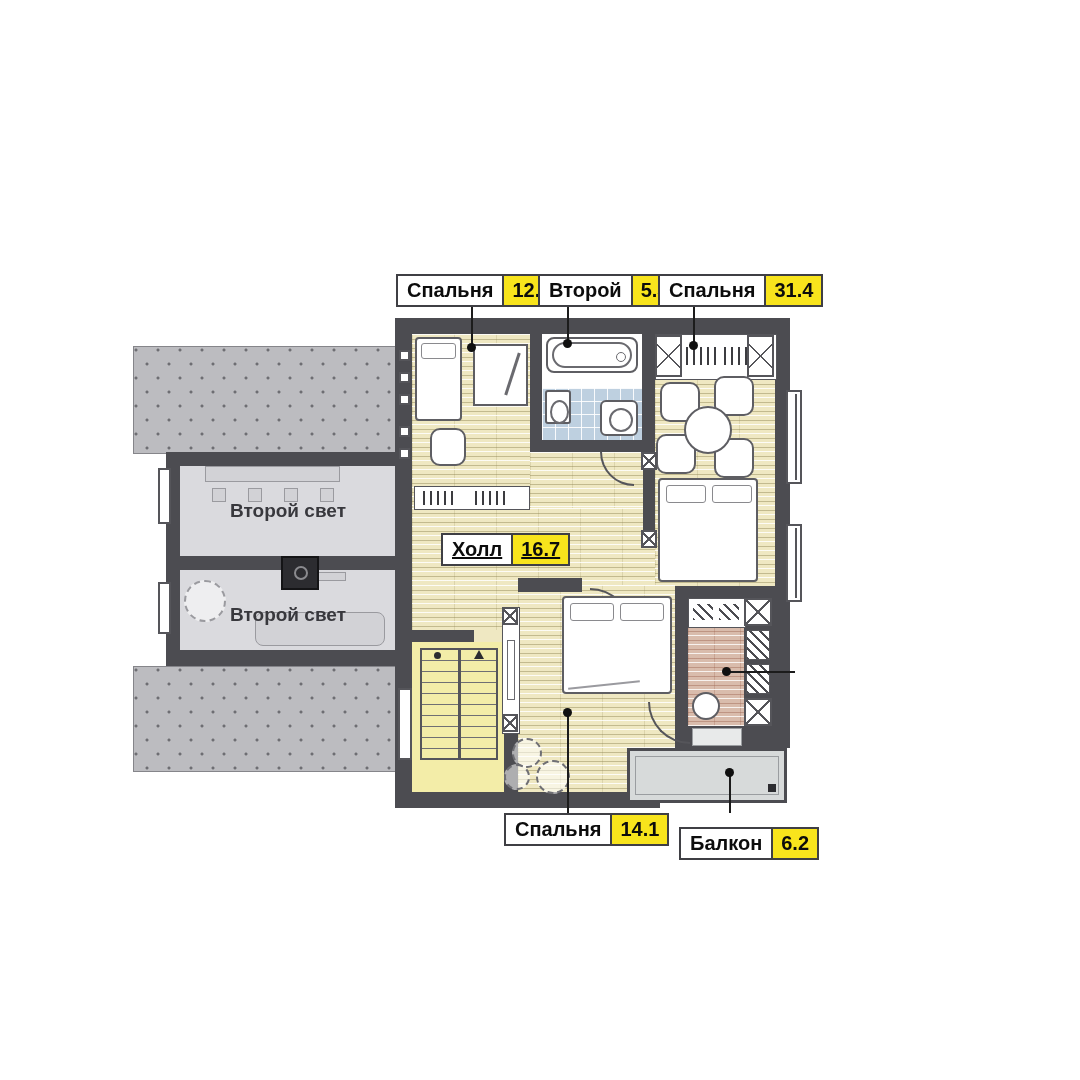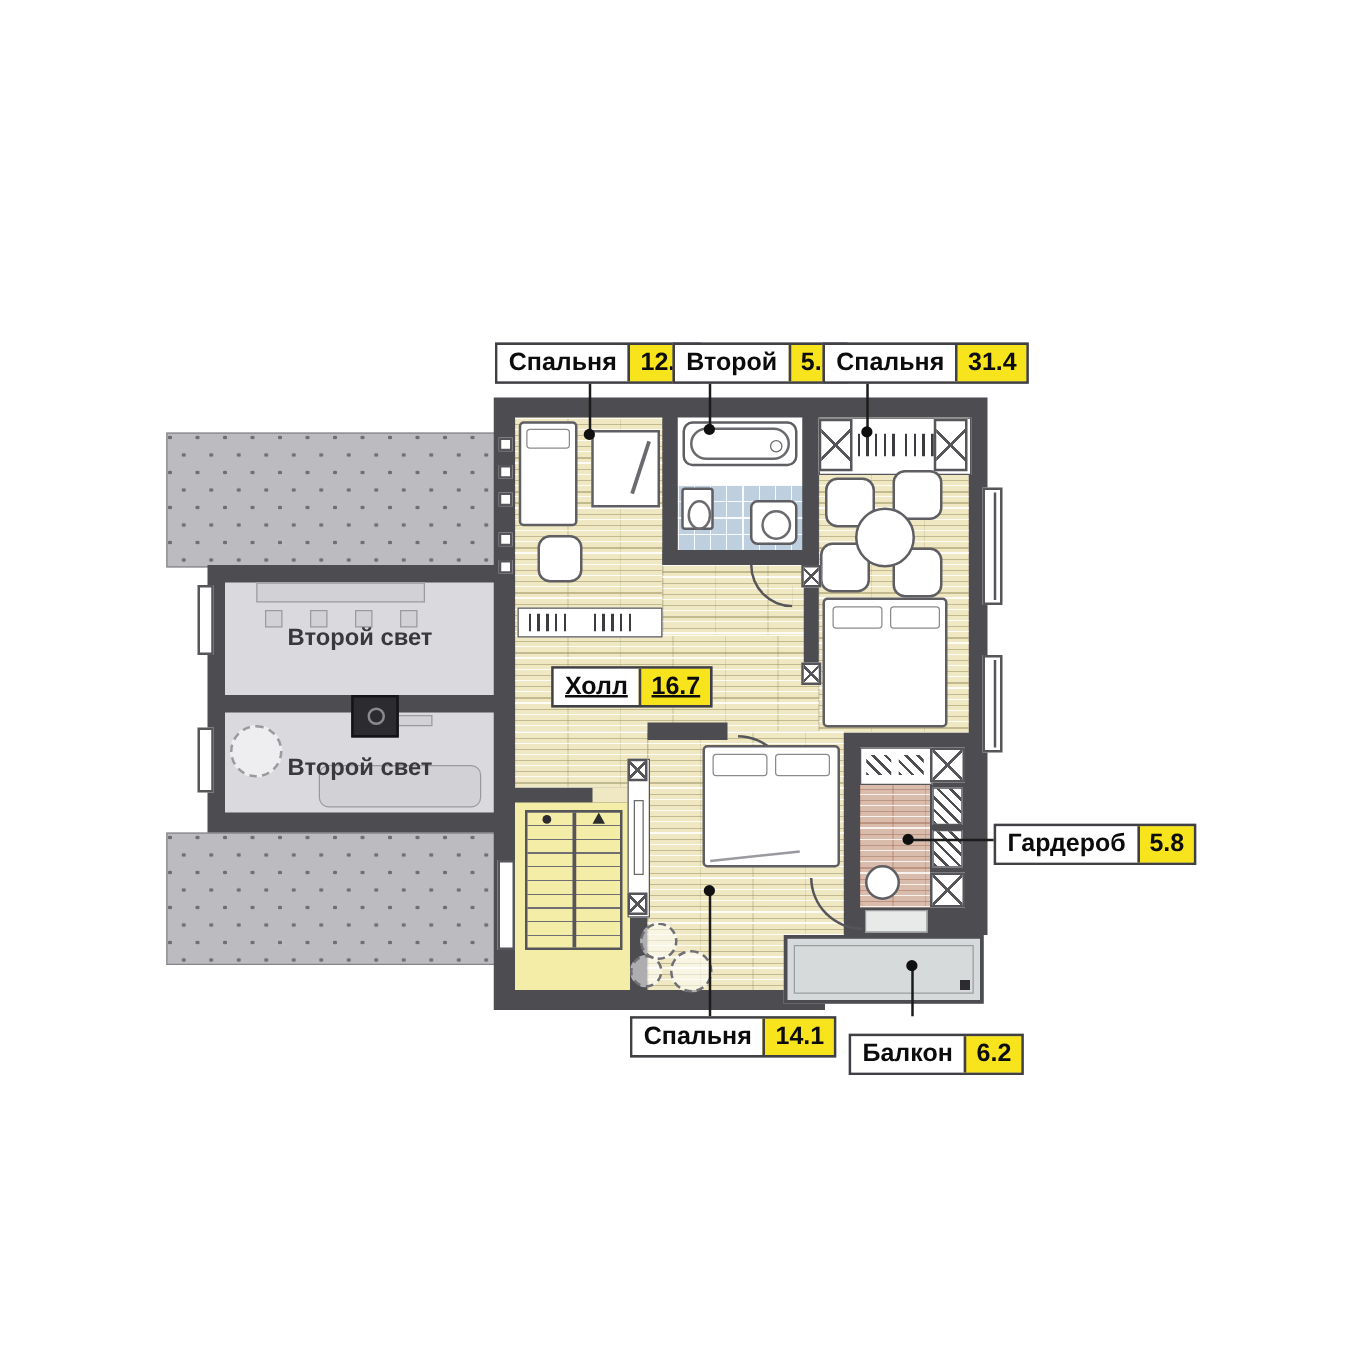--- a/index.html
+++ b/index.html
@@ -42,21 +42,21 @@
         background-image:repeating-linear-gradient(45deg,#4c4c51 0 2px,transparent 2px 7px);}
   .hanger{position:absolute;background-color:#fff;box-sizing:border-box;
         background-image:repeating-linear-gradient(90deg,#3c3c40 0 2px,transparent 2px 7px);}
   .window{position:absolute;background:#fff;border:2px solid #55555a;box-sizing:border-box;}
   .window-line{position:absolute;background:#55555a;}
   .stairs{position:absolute;border:2px solid #55555a;box-sizing:border-box;
         background-image:repeating-linear-gradient(to bottom,transparent 0 10px,#6f6f73 10px 11px);}
   .arc-bl{position:absolute;border-left:2px solid #55555a;border-bottom:2px solid #55555a;border-radius:0 0 0 100%;box-sizing:border-box;}
   .arc-tr{position:absolute;border-right:2px solid #55555a;border-top:2px solid #55555a;border-radius:0 100% 0 0;box-sizing:border-box;}
   
-  .callout{position:absolute;display:flex;align-items:flex-start;border:2px solid #3f3f44;background:#a3a3a3;
+  .callout{position:absolute;display:flex;align-items:flex-start;border:2px solid #3f3f44;background:#b91c1c;
            z-index:40;font-size:20px;font-weight:bold;color:#0c0c0c;line-height:1;}
   .callout .cname{padding:4px 9px 5px;background:#fff;}
   .callout .carea{padding:4px 8px 5px;background:#f8e41c;border-left:2px solid #3f3f44;}
   .leader{position:absolute;background:#1c1c1c;z-index:35;}
   .ldot{position:absolute;width:9px;height:9px;border-radius:50%;background:#101010;z-index:35;}
   .sl-label{position:absolute;font-size:19px;font-weight:bold;color:#38383d;z-index:12;text-align:center;}
   
   .watermark{position:absolute;left:116px;top:470px;z-index:50;white-space:nowrap;
      font-size:99px;font-weight:bold;letter-spacing:-3px;
      color:rgba(255,255,255,.8);
@@ -237,24 +237,20 @@
     <span class="carea">31.4</span>
   </div>
 
   <div class="callout" style="left:441px;top:533px;text-decoration:underline;">
     <span class="cname">Холл</span>
     <span class="carea">16.7</span>
   </div>
 
   <div class="leader" style="left:726px;top:671px;width:69px;height:2px;"></div>
   <div class="ldot" style="left:722px;top:667px;"></div>
-  <div class="callout" style="left:795px;top:659px;">
-    <span class="cname">Гардероб</span>
-    <span class="carea">5.8</span>
-  </div>
 
   <div class="leader" style="left:567px;top:712px;width:2px;height:101px;"></div>
   <div class="ldot" style="left:563px;top:708px;"></div>
   <div class="callout" style="left:504px;top:813px;">
     <span class="cname">Спальня</span>
     <span class="carea">14.1</span>
   </div>
 
   <div class="leader" style="left:729px;top:772px;width:2px;height:41px;"></div>
   <div class="ldot" style="left:725px;top:768px;"></div>

